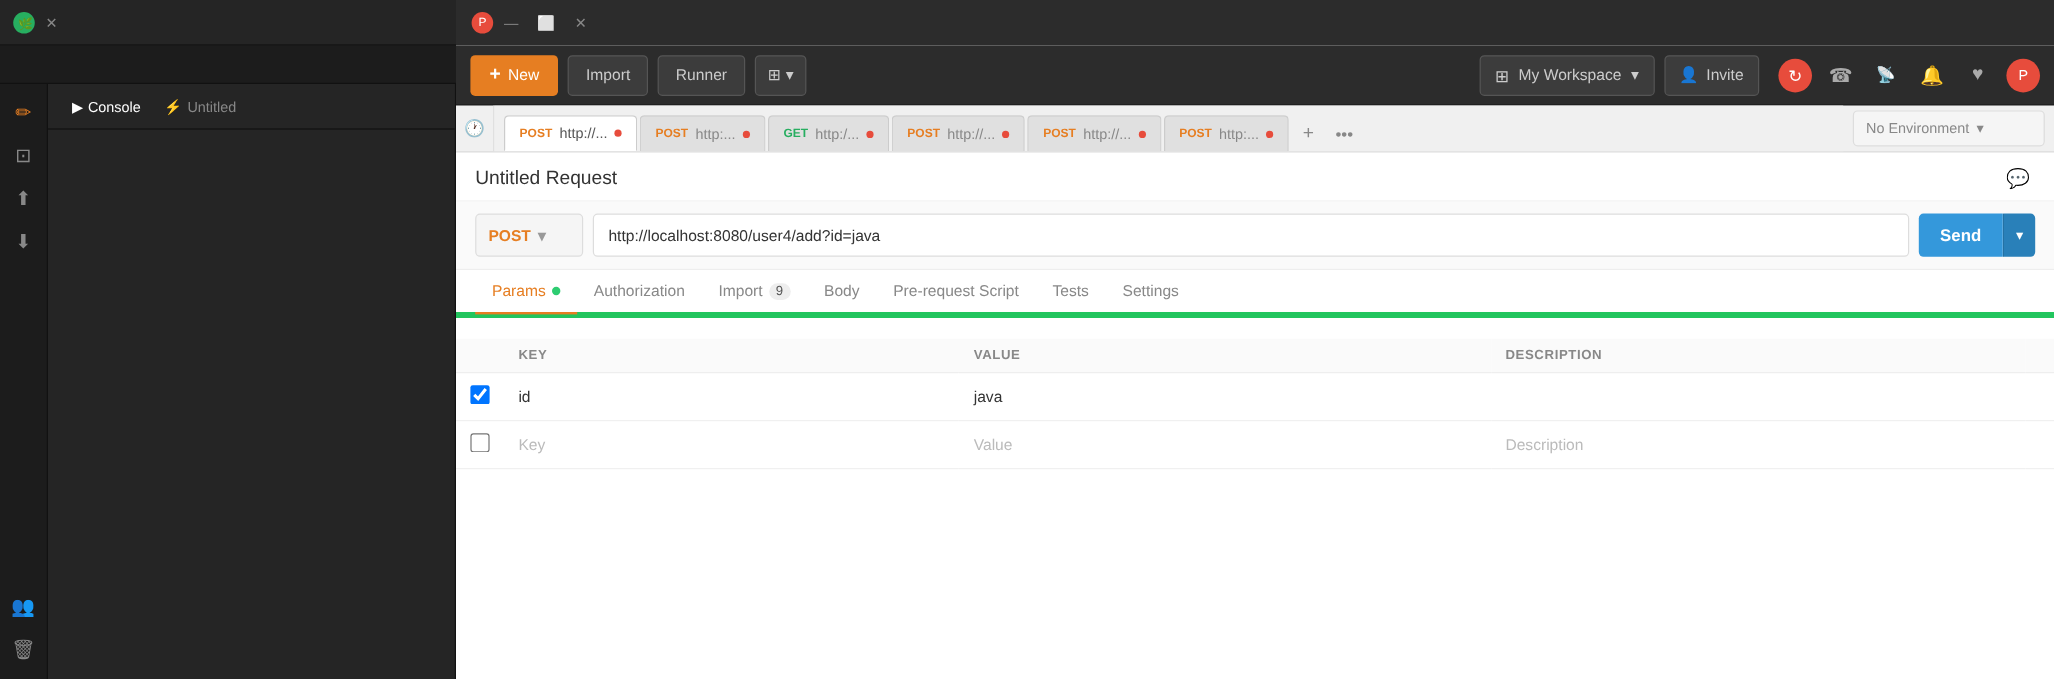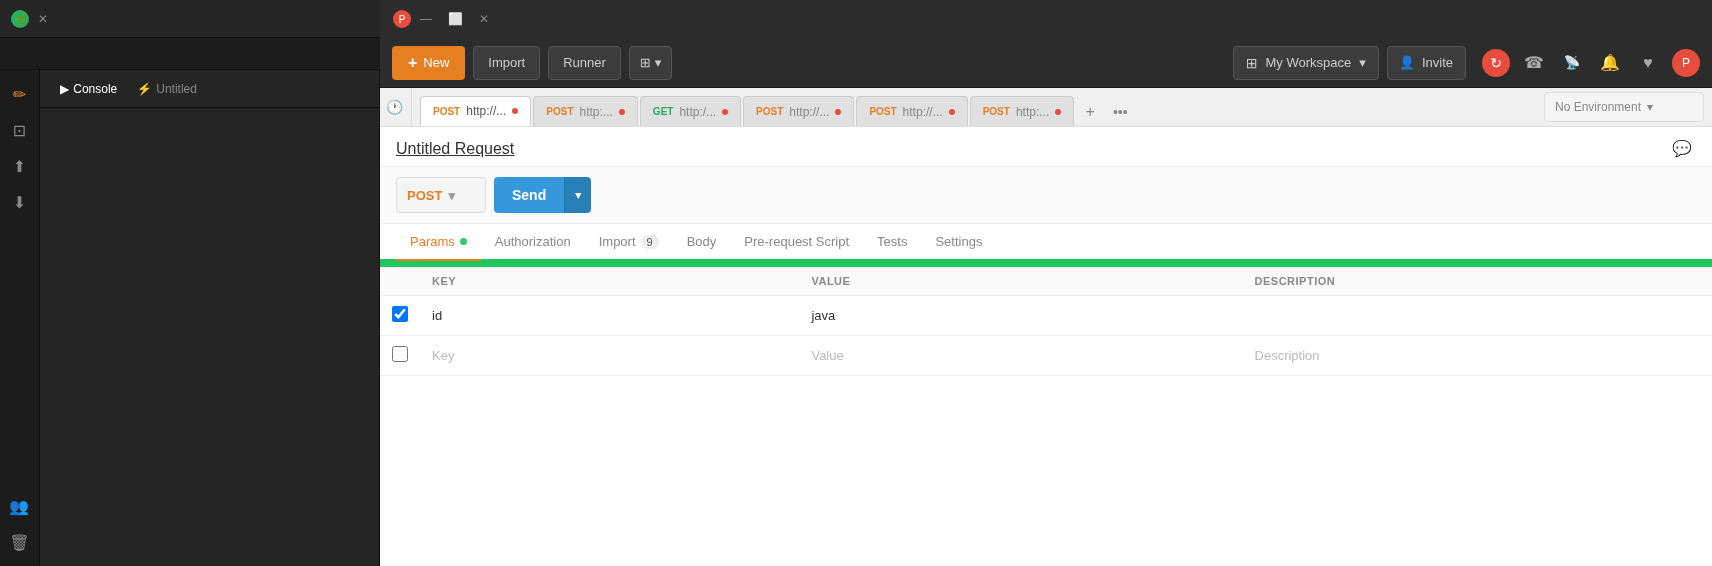--- a/index.html
+++ b/index.html
@@ -125,21 +125,21 @@
     
     .pm-main {
       flex: 1; background: #fff; display: flex; flex-direction: column; overflow: hidden;
     }
 
     
     .req-title-bar {
       padding: 12px 16px 8px 16px; display: flex; align-items: center;
       border-bottom: 1px solid #f0f0f0;
     }
-    .req-title { font-size: 16px; color: #333; font-weight: 500; text-decoration: underline; }
+    .req-title { font-size: 16px; color: #333; font-weight: 500; }
 
     
     .url-bar {
       padding: 10px 16px; display: flex; gap: 8px; align-items: center;
       border-bottom: 1px solid #eee; background: #fafafa;
     }
     .method-select {
       height: 36px; background: #f5f5f5; border: 1px solid #ddd;
       border-radius: 4px; padding: 0 10px; font-size: 13px; color: #e67e22;
       font-weight: bold; cursor: pointer; display: flex; align-items: center; gap: 6px;
@@ -157,21 +157,21 @@
     }
     .btn-send-arrow {
       height: 36px; background: #2980b9; color: white; border: none;
       border-radius: 0 4px 4px 0; padding: 0 10px; font-size: 12px; cursor: pointer;
       border-left: 1px solid #2471a3;
     }
     .send-group { display: flex; }
 
     
     .req-tabs {
-      display: flex; border-bottom: 8px solid #22c55e; padding: 0 16px;
+      display: flex; border-bottom: 5px solid #22c55e; padding: 0 16px;
       background: #fff;
     }
     .req-tab {
       padding: 10px 14px; font-size: 13px; color: #888; cursor: pointer;
       border-bottom: 2px solid transparent; margin-bottom: -2px;
       display: flex; align-items: center; gap: 5px;
     }
     .req-tab.active { color: #e67e22; border-bottom: 2px solid #e67e22; }
     .tab-badge {
       background: #eee; color: #555; border-radius: 10px;
@@ -346,20 +346,21 @@
       <span class="req-title">Untitled Request</span>
       <div style="flex:1"></div>
       <div style="color:#aaa; font-size:16px; cursor:pointer; margin-right:4px;">💬</div>
     </div>
 
     <div class="url-bar">
       <div class="method-select">
         <span>POST</span>
         <span style="color:#999">▾</span>
       </div>
+      <input class="url-input" type="text" value="http://localhost:8080/user4/add?id=java" style="">
       <div class="send-group">
         <button class="btn-send">Send</button>
         <button class="btn-send-arrow">▾</button>
       </div>
     </div>
 
     <div class="req-tabs">
       <div class="req-tab active">
         <span>Params</span>
         <span class="params-dot"></span>
@@ -378,21 +379,21 @@
         <span>Pre-request Script</span>
       </div>
       <div class="req-tab">
         <span>Tests</span>
       </div>
       <div class="req-tab">
         <span>Settings</span>
       </div>
     </div>
 
-    <div style="flex:1; overflow:auto;">
+    <div style="flex:1; overflow:auto;margin-top:17px;">
       <table class="params-table">
         <thead>
           <tr>
             <th class="cb-col"></th>
             <th class="key-col">KEY</th>
             <th class="val-col">VALUE</th>
             <th class="desc-col">DESCRIPTION</th>
             <th style="width:20px"></th>
           </tr>
         </thead>

